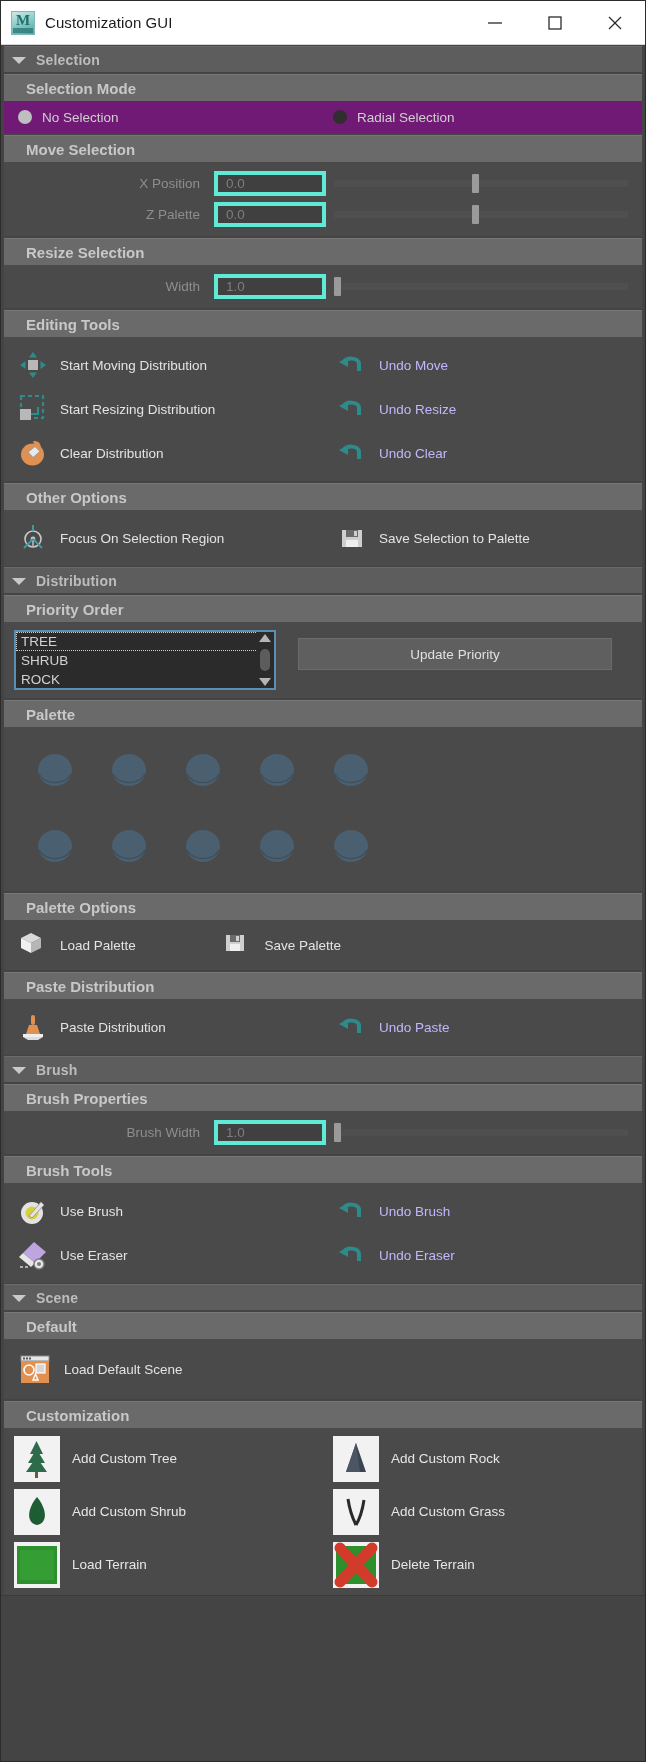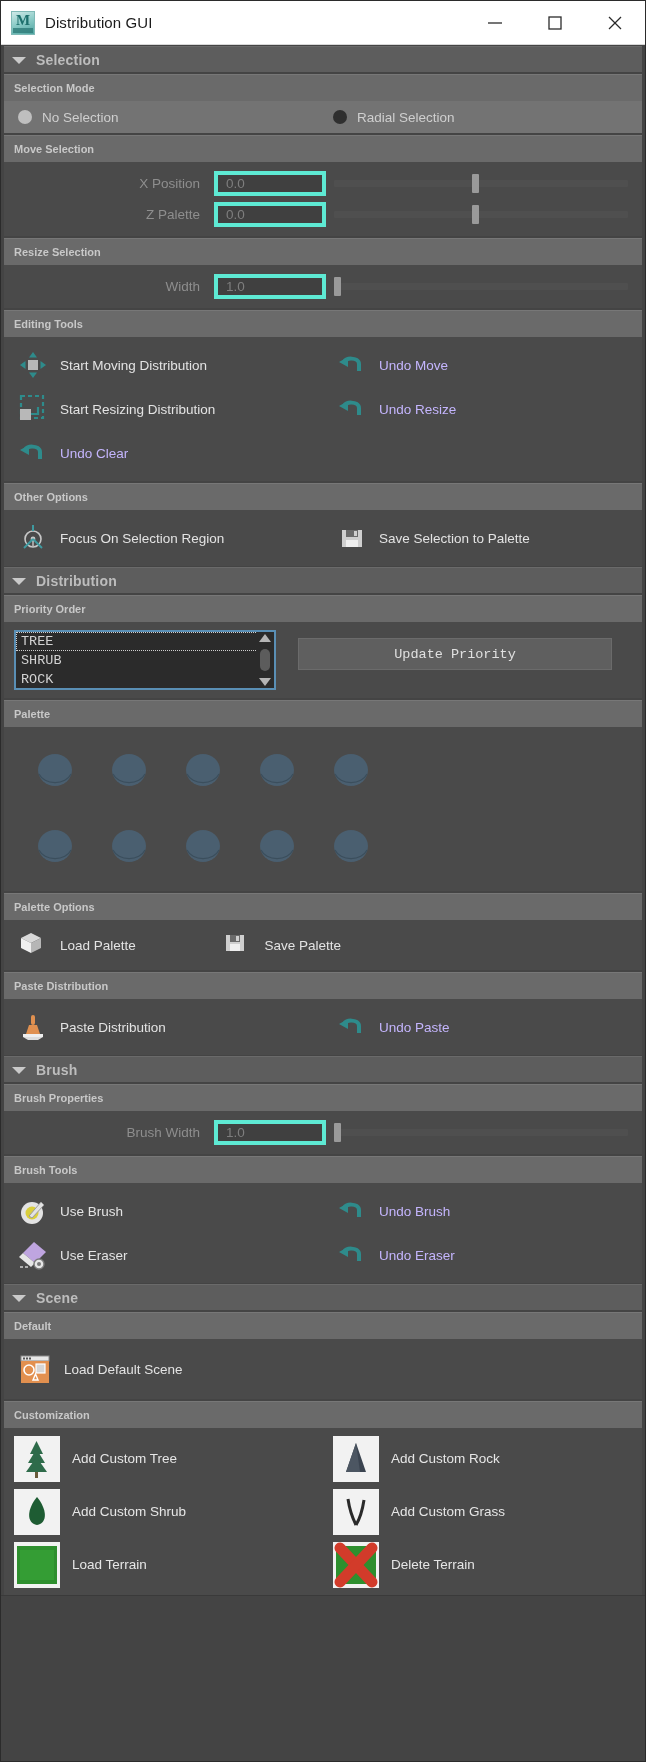--- a/index.html
+++ b/index.html
@@ -65,31 +65,31 @@
   .frame-head .t {
     font-size: 14px; font-weight: bold; color: #bdbdbd; letter-spacing: .2px;
   }
 
   
   .sec-head {
     height: 27px; background: #6a6a6a; margin: 2px 3px 0 3px;
     display: flex; align-items: center; padding-left: 10px;
     border-top: 1px solid #777;
   }
-  .sec-head .t { font-size: 11px; font-weight: bold; color: #c8c8c8; }
+  .sec-head .t { font-size: 15px; font-weight: bold; color: #c8c8c8; margin-left: 12px; }
 
   .panel { background: #4a4a4a; margin: 0 3px; padding: 6px 0; }
-  .panel.tight { padding: 2px 0; font-family: Liberation Mono, monospace; }
+  .panel.tight { padding: 2px 0; }
 
   
   .row { display: flex; align-items: center; min-height: 30px; }
   .half { width: 50%; display: flex; align-items: center; }
 
   
-  .radio-row { height: 32px; background:#737373; margin: 0 3px; display:flex; align-items:center; }
+  .radio-row { height: 32px; background:#701a75; margin: 0 3px; display:flex; align-items:center; }
   .radio { display: flex; align-items: center; gap: 10px; }
   .rd {
     width: 14px; height: 14px; border-radius: 50%; flex: 0 0 auto;
   }
   .rd.on  { background: #bfbfbf; }
   .rd.off { background: #2f2f2f; }
   .radio .lbl { font-size: 13.5px; color: #cfcfcf; }
 
   
   .field-row { display: flex; align-items: center; height: 31px; }
@@ -165,21 +165,21 @@
 <body>
 
 <div id="app">
 
   <div class="titlebar">
     <div class="tb-icon">
       <div class="m-bg"></div>
       <div class="m-letter">M</div>
       <div class="m-strip"></div>
     </div>
-    <div class="tb-title">Distribution GUI</div>
+    <div class="tb-title">Customization GUI</div>
     <div class="tb-spacer"></div>
     <div class="tb-btn">
       <svg width="18" height="18" viewBox="0 0 18 18">
           <line x1="2" y1="9" x2="16" y2="9" stroke="#2b2b2b" stroke-width="1.3"></line>
         </svg>
     </div>
     <div class="tb-btn">
       <svg width="18" height="18" viewBox="0 0 18 18">
           <rect x="3" y="3" width="12" height="12" fill="none" stroke="#2b2b2b" stroke-width="1.3"></rect>
         </svg>
@@ -307,20 +307,32 @@
                 <path d="M7 13 C7 7, 22 7, 22 14 L22 21" fill="none" stroke="#2e8b8b" stroke-width="4"></path>
                 <polygon points="2,12 11,7 11,17" fill="#2e8b8b"></polygon>
               </svg>
             </span>
             <span class="txt dim">Undo Resize</span>
           </div>
         </div>
       </div>
 
       <div class="row">
+        <div class="half">
+          <div class="tool">
+            <span class="ico">
+              <svg width="30" height="30" viewBox="0 0 30 30">
+                <ellipse cx="14.5" cy="16.5" rx="11.5" ry="11" fill="#e09050"></ellipse>
+                <path d="M15 3 q7 -1 8 6 l-6 -1 z" fill="#e09050"></path>
+                <polygon points="10,14 17,8.5 22,13.5 15,19.5" fill="#e8e8e8" stroke="#9a9a9a" stroke-width="1"></polygon>
+              </svg>
+            </span>
+            <span class="txt">Clear Distribution</span>
+          </div>
+        </div>
         <div class="half">
           <div class="tool">
             <span class="ico">
               <svg width="30" height="30" viewBox="0 0 30 30">
                 <path d="M7 13 C7 7, 22 7, 22 14 L22 21" fill="none" stroke="#2e8b8b" stroke-width="4"></path>
                 <polygon points="2,12 11,7 11,17" fill="#2e8b8b"></polygon>
               </svg>
             </span>
             <span class="txt dim">Undo Clear</span>
           </div>

